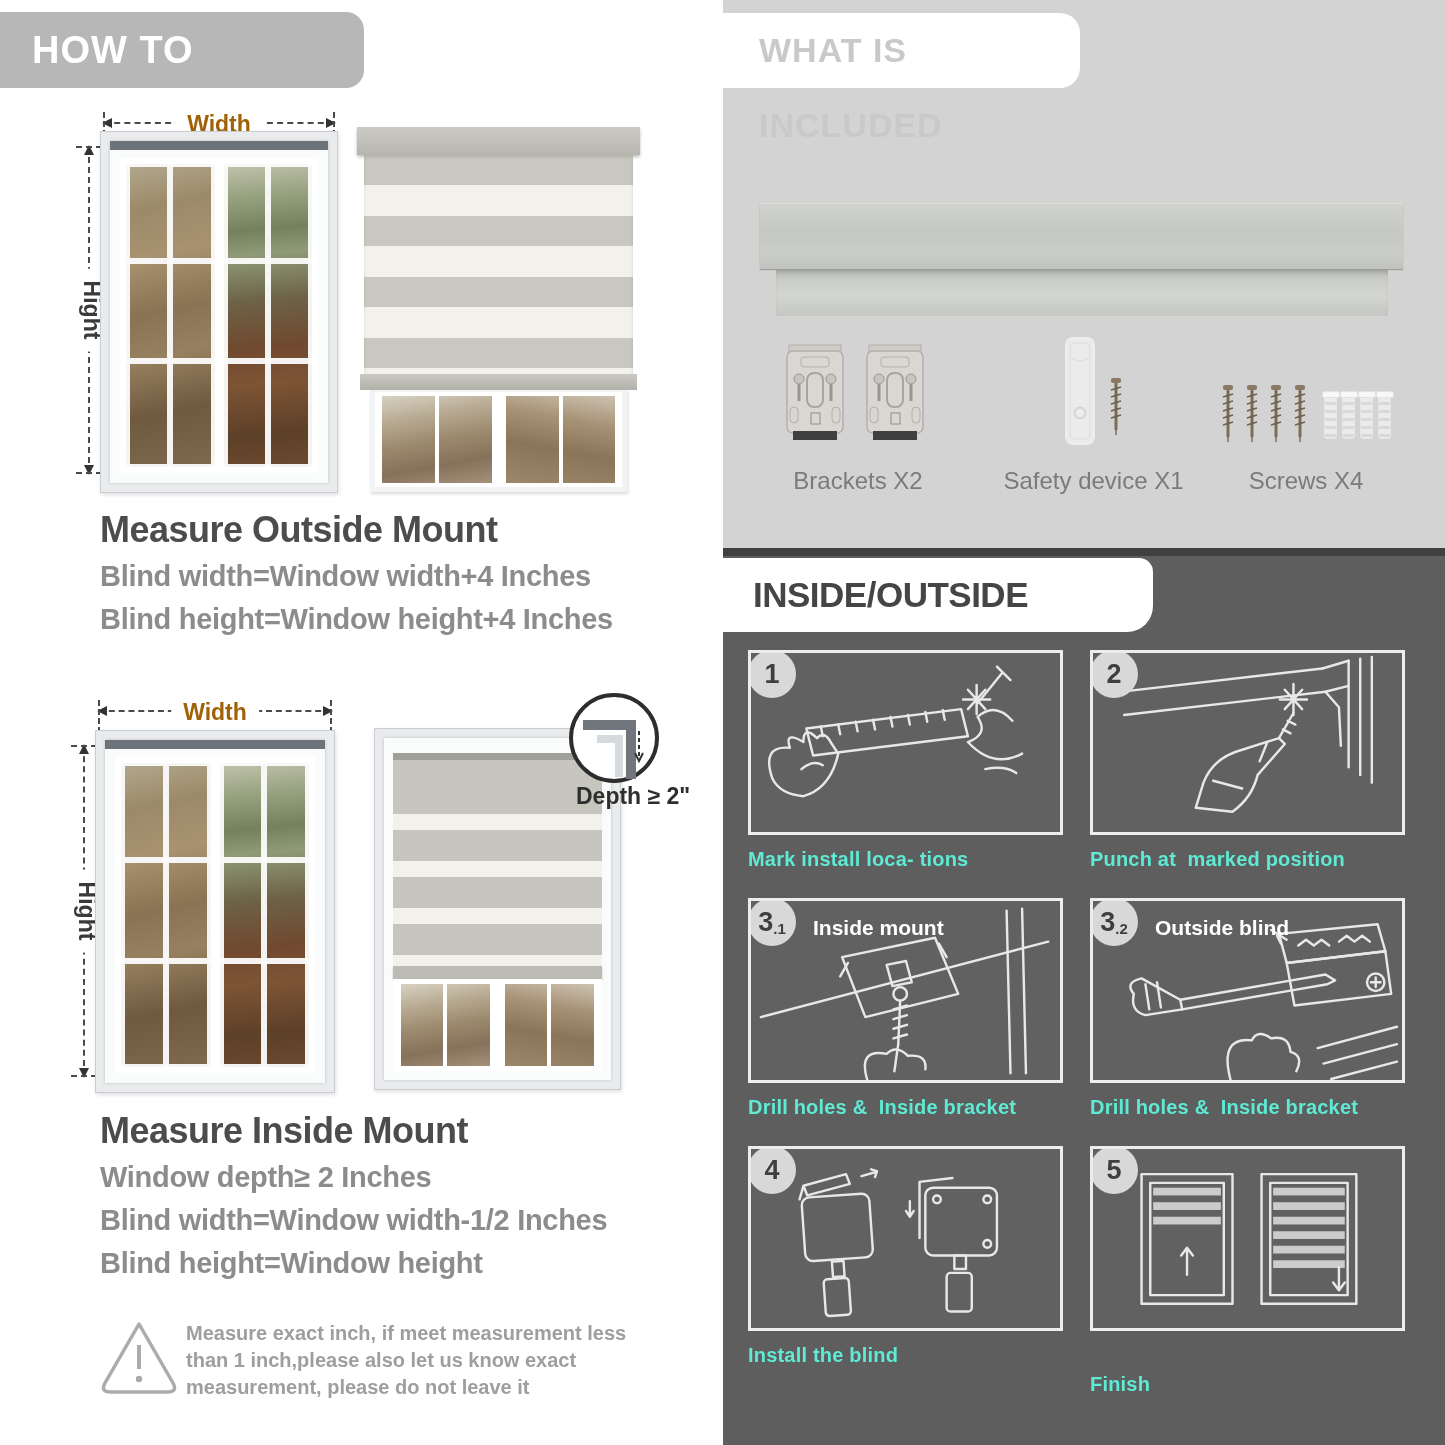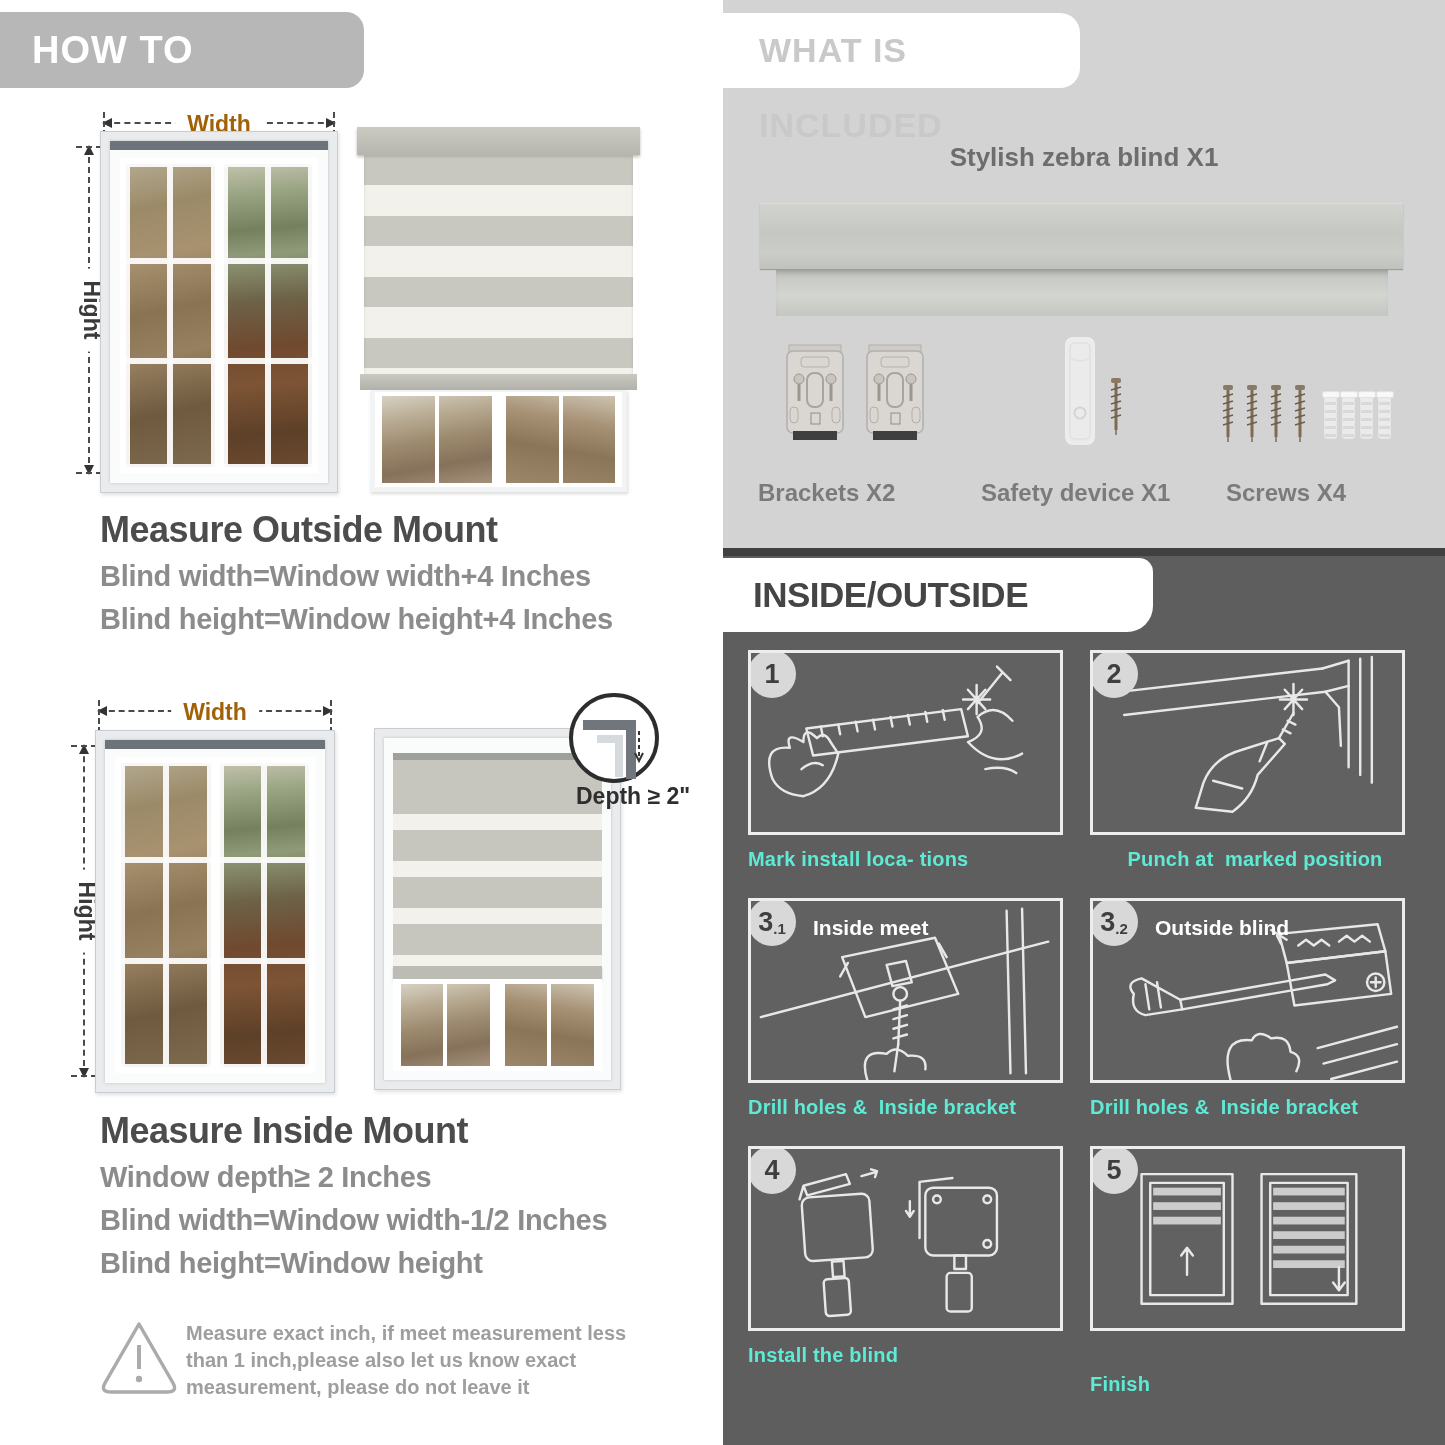--- a/index.html
+++ b/index.html
@@ -85,21 +85,21 @@
       border-radius:0 20px 20px 0;color:#c9c9c9;font-size:34px;font-weight:bold;line-height:75px;
       padding-left:36px;letter-spacing:1px;}
   .blind-label{position:absolute;left:0;right:0;top:142px;text-align:center;
       font-size:26px;font-weight:bold;color:#6d6d6d;}
   .rail-main{position:absolute;left:37px;top:203px;width:643px;height:66px;
       background:linear-gradient(180deg,#d1d3cf 0%,#c5c7c3 45%,#cbcdc9 75%,#c0c2be 100%);
       border-top:1px solid #dcded9;box-shadow:0 1px 1px rgba(0,0,0,.25);}
   .rail-sub{position:absolute;left:53px;top:269px;width:612px;height:47px;
       background:linear-gradient(180deg,#c3c5c1,#d3d5d1 55%,#c5c7c3);
       box-shadow:inset 0 7px 7px -5px rgba(0,0,0,.3);}
-  .item-label{position:absolute;top:479px;text-align:left;font-size:24px;font-weight:bold;color:#7b7b7b;}
+  .item-label{position:absolute;top:467px;text-align:center;font-size:24px;font-weight:normal;color:#7b7b7b;}
   .anchor{position:absolute;width:13px;height:46px;background:rgba(255,255,255,.55);
       border:1.5px solid #e6e6e6;border-radius:3px;
       background-image:repeating-linear-gradient(to bottom,rgba(215,215,215,.9) 0 3px,transparent 3px 8px);}
   .anchor::before{content:"";position:absolute;top:-3px;left:-3px;width:16px;height:5px;
       background:rgba(255,255,255,.8);border:1px solid #e2e2e2;border-radius:2px;}
 
   
   .mount-panel{position:absolute;left:723px;top:548px;width:722px;height:897px;background:#5e5e5e;}
   .mount-panel::before{content:"";position:absolute;top:0;left:0;right:0;height:8px;background:#404040;}
   .iom-header{position:absolute;left:0;top:10px;width:430px;height:74px;background:#fff;
@@ -215,21 +215,20 @@
         <path d="M42,7 L76,66 Q81,75 70,75 L14,75 Q3,75 8,66 Z" fill="none" stroke="#ababab" stroke-width="3.5" stroke-linejoin="round"></path>
         <line x1="42" y1="28" x2="42" y2="52" stroke="#ababab" stroke-width="4"></line>
         <circle cx="42" cy="62" r="3.2" fill="#ababab"></circle>
       </svg>
     </div>
     <div class="warning-text" style="left:186px;top:1320px;">Measure exact inch, if meet measurement less than 1 inch,please also let us know exact measurement, please do not leave it</div>
   </div>
 
   <div class="included-panel">
     <div class="wii-header">WHAT IS INCLUDED</div>
-    <div class="blind-label">Stylish zebra blind X1</div>
     <div class="rail-main"></div>
     <div class="rail-sub"></div>
 
     <div style="position:absolute;left:60px;top:343px;">
       <svg viewBox="0 0 64 102" width="64" height="102">
         <rect x="6" y="2" width="52" height="8" fill="#cfccc7" stroke="#b3b0ab"></rect>
         <rect x="4" y="8" width="56" height="82" rx="6" fill="#dad7d2" stroke="#b3b0ab" stroke-width="1.5"></rect>
         <rect x="18" y="14" width="28" height="10" rx="3" fill="none" stroke="#b3b0ab"></rect>
         <rect x="24" y="30" width="16" height="34" rx="7" fill="none" stroke="#a8a5a0" stroke-width="2"></rect>
         <circle cx="16" cy="36" r="5" fill="#c8c5c0" stroke="#9a9792"></circle>
@@ -344,41 +343,41 @@
           <path d="M205,62 L190,88 M199,70 L207,74 M194,79 L202,83"></path>
           <path d="M190,88 L152,100 Q122,108 112,134 L104,160 L142,164 Q162,150 168,126 L196,94 Z"></path>
           <path d="M122,132 L152,140 M178,92 L170,112"></path>
         </g>
       </svg>
       <div class="badge">
           <span>2</span>
           <span class="sub"></span>
         </div>
     </div>
-    <div class="step-caption" style="left:367px;top:300px;text-align:center;">Punch at  marked position</div>
+    <div class="step-caption" style="left:367px;top:300px;">Punch at  marked position</div>
 
     <div class="step" style="left:25px;top:350px;">
       <svg viewBox="0 0 315 185">
         <g class="lineart">
           <path d="M8,120 L305,42"></path>
           <path d="M262,10 L266,178 M278,8 L282,178"></path>
           <path d="M92,58 L188,38 L212,96 L116,120 Z"></path>
           <path d="M138,66 L158,62 L164,84 L144,88 Z"></path>
           <path d="M98,64 L90,78 M192,44 L200,58"></path>
           <circle cx="152" cy="96" r="7"></circle>
           <path d="M152,103 L150,148 M145,112 L159,108 M145,122 L159,118 M145,132 L159,128 M145,142 L159,138"></path>
           <path d="M150,148 L146,176"></path>
           <path d="M118,185 Q108,152 138,158 Q148,148 160,160 Q180,158 178,174"></path>
         </g>
       </svg>
       <div class="badge">
           <span>3</span>
           <span class="sub">.1</span>
         </div>
-      <div class="step-title">Inside meet</div>
+      <div class="step-title">Inside mount</div>
     </div>
     <div class="step-caption" style="left:25px;top:548px;">Drill holes &amp;  Inside bracket</div>
 
     <div class="step" style="left:367px;top:350px;">
       <svg viewBox="0 0 315 185">
         <g class="lineart">
           <path d="M190,34 L292,24 L300,52 L198,64 Z"></path>
           <path d="M198,64 L300,52 L306,96 L206,108 Z"></path>
           <path d="M210,46 l8,-6 l8,6 l8,-6 l8,6 M252,42 l8,-6 l8,6 l8,-6 l8,6"></path>
           <path d="M198,40 L182,30 M188,36 L192,44"></path>

